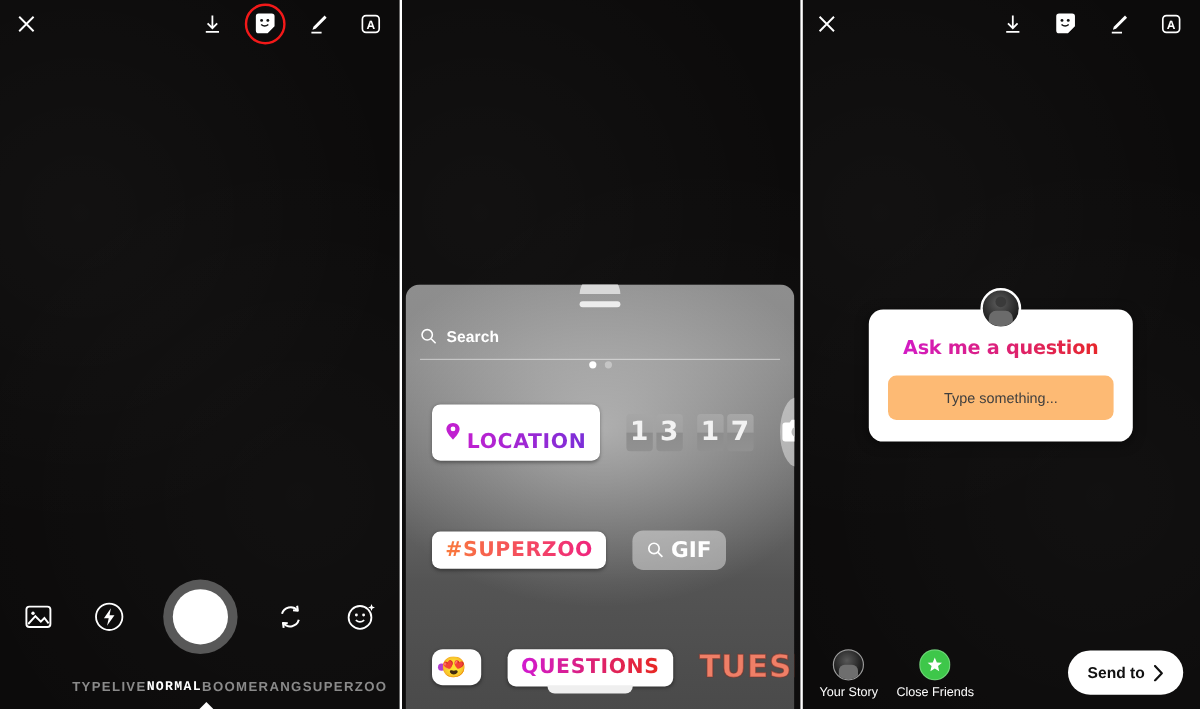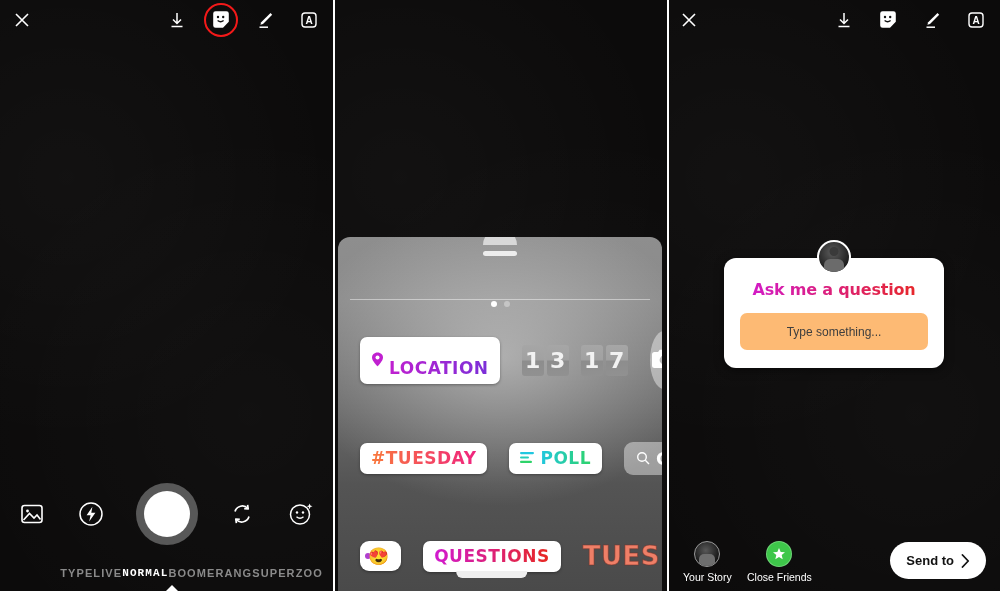--- a/index.html
+++ b/index.html
@@ -308,20 +308,27 @@
 
   <div class="divider" style="left:333px"></div>
 
   <div class="panel p2">
     <div class="noise"></div>
 
     <div class="tray">
       <div class="tray-handle-top"></div>
       <div class="tray-handle"></div>
 
+      <div class="tray-search">
+        <svg width="14" height="14" viewBox="0 0 14 14">
+            <circle cx="6" cy="6" r="4.3" fill="none" stroke="#fff" stroke-width="1.3"></circle>
+            <path d="M9.3 9.3 L13 13" stroke="#fff" stroke-width="1.3"></path>
+          </svg>
+        <span>Search</span>
+      </div>
       <div class="tray-rule"></div>
 
       <div class="dots">
         <div class="dot on"></div>
         <div class="dot"></div>
       </div>
 
       <div class="sticker-row row1">
         <div class="chip">
           <svg width="13" height="15" viewBox="0 0 13 15">
@@ -342,29 +349,21 @@
         <div class="camera-circle">
           <svg width="28" height="24" viewBox="0 0 28 24">
             <path d="M2 6.5 a2.5 2.5 0 0 1 2.5-2.5 h3.6 l1.6-2.2 h8.6 l1.6 2.2 h3.6 a2.5 2.5 0 0 1 2.5 2.5 v11 a2.5 2.5 0 0 1 -2.5 2.5 h-19 a2.5 2.5 0 0 1 -2.5-2.5 z" fill="#fff"></path>
             <circle cx="14" cy="12" r="4.4" fill="#b9b9b9"></circle>
           </svg>
         </div>
       </div>
 
       <div class="sticker-row row2">
         <div class="chip">
-          <span class="grad-text g-hashtag">#TUESDAY</span>
-        </div>
-        <div class="chip">
-          <svg width="15" height="13" viewBox="0 0 15 13">
-              <rect x="0" y="1" width="14" height="2.2" rx="1.1" fill="#21c7e0"></rect>
-              <rect x="0" y="5.4" width="9" height="2.2" rx="1.1" fill="#26cdba"></rect>
-              <rect x="0" y="9.8" width="12" height="2.2" rx="1.1" fill="#2ed36a"></rect>
-            </svg>
-          <span class="grad-text g-poll">POLL</span>
+          <span class="grad-text g-hashtag">#SUPERZOO</span>
         </div>
         <div class="gif-chip">
           <svg width="14" height="14" viewBox="0 0 14 14">
               <circle cx="6" cy="6" r="4.3" fill="none" stroke="#fff" stroke-width="1.4"></circle>
               <path d="M9.3 9.3 L13 13" stroke="#fff" stroke-width="1.4"></path>
             </svg>
           <span>GIF</span>
         </div>
       </div>
 

